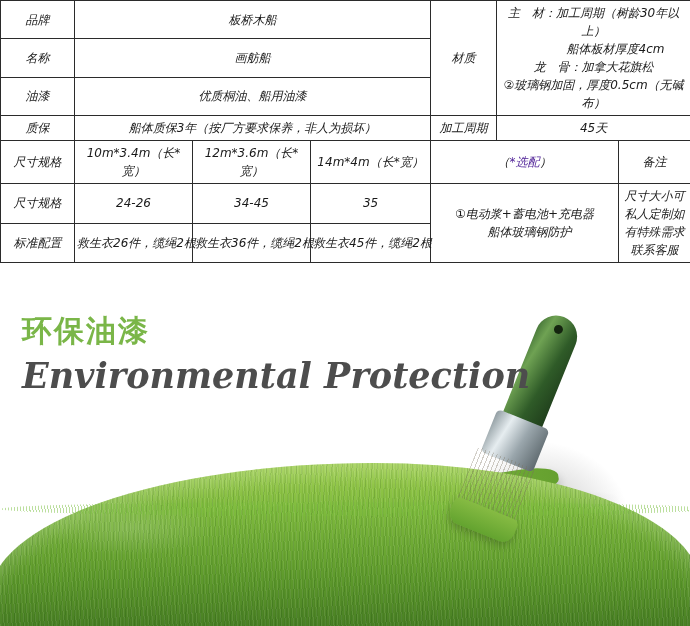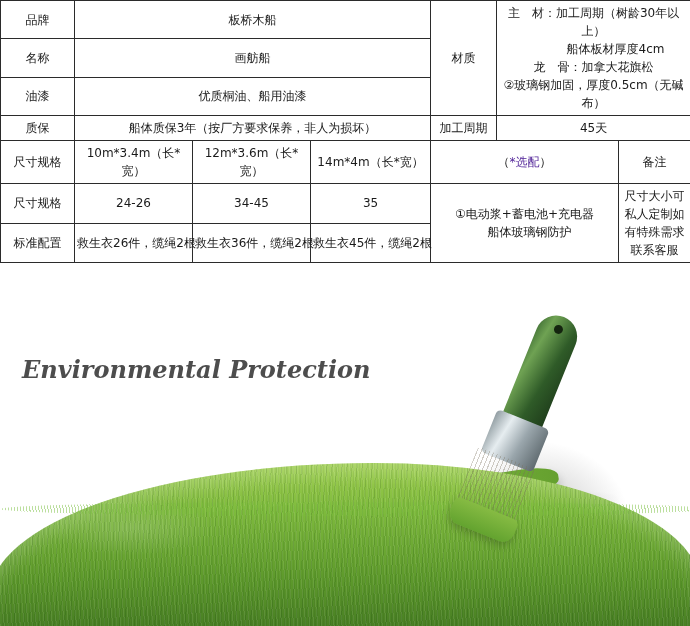--- a/index.html
+++ b/index.html
@@ -22,20 +22,21 @@
     table-layout: fixed;
   }
   .spec-table td {
     border: 1px solid #2b2b2b;
     font-size: 12px;
     color: #1a1a1a;
     text-align: center;
     vertical-align: middle;
     padding: 3px 2px;
     line-height: 1.5;
+    font-style: italic;
   }
   .lbl {
     background: #ffffff;
     font-weight: normal;
     width: 74px;
   }
   .cell-left {
     text-align: left;
     padding-left: 8px;
   }
@@ -72,21 +73,21 @@
     font-size: 30px;
     font-weight: bold;
     color: #7ab648;
     letter-spacing: 2px;
     z-index: 5;
   }
   .title-en {
     position: absolute;
     left: 22px;
     top: 62px;
-    font-size: 24px;
+    font-size: 35px;
     font-weight: bold;
     font-style: italic;
     color: #4d4d4d;
     font-family: "DejaVu Serif", "Liberation Serif", serif;
     letter-spacing: 0px;
     z-index: 5;
   }
 
   
   .grass-wrap {
@@ -334,20 +335,21 @@
     <tr>
       <td class="lbl">标准配置</td>
       <td class="nowrap">救生衣26件，缆绳2根</td>
       <td class="nowrap">救生衣36件，缆绳2根</td>
       <td class="nowrap">救生衣45件，缆绳2根</td>
     </tr>
   </tbody>
 </table>
 
 <div class="banner">
+  <div class="title-cn">环保油漆</div>
   <div class="title-en">Environmental Protection</div>
 
   <div class="brush-shadow"></div>
   <div class="brush">
     <div class="brush-handle"></div>
     <div class="brush-hole"></div>
     <div class="brush-ferrule"></div>
     <div class="brush-bristles"></div>
     <div class="brush-tip"></div>
   </div>

